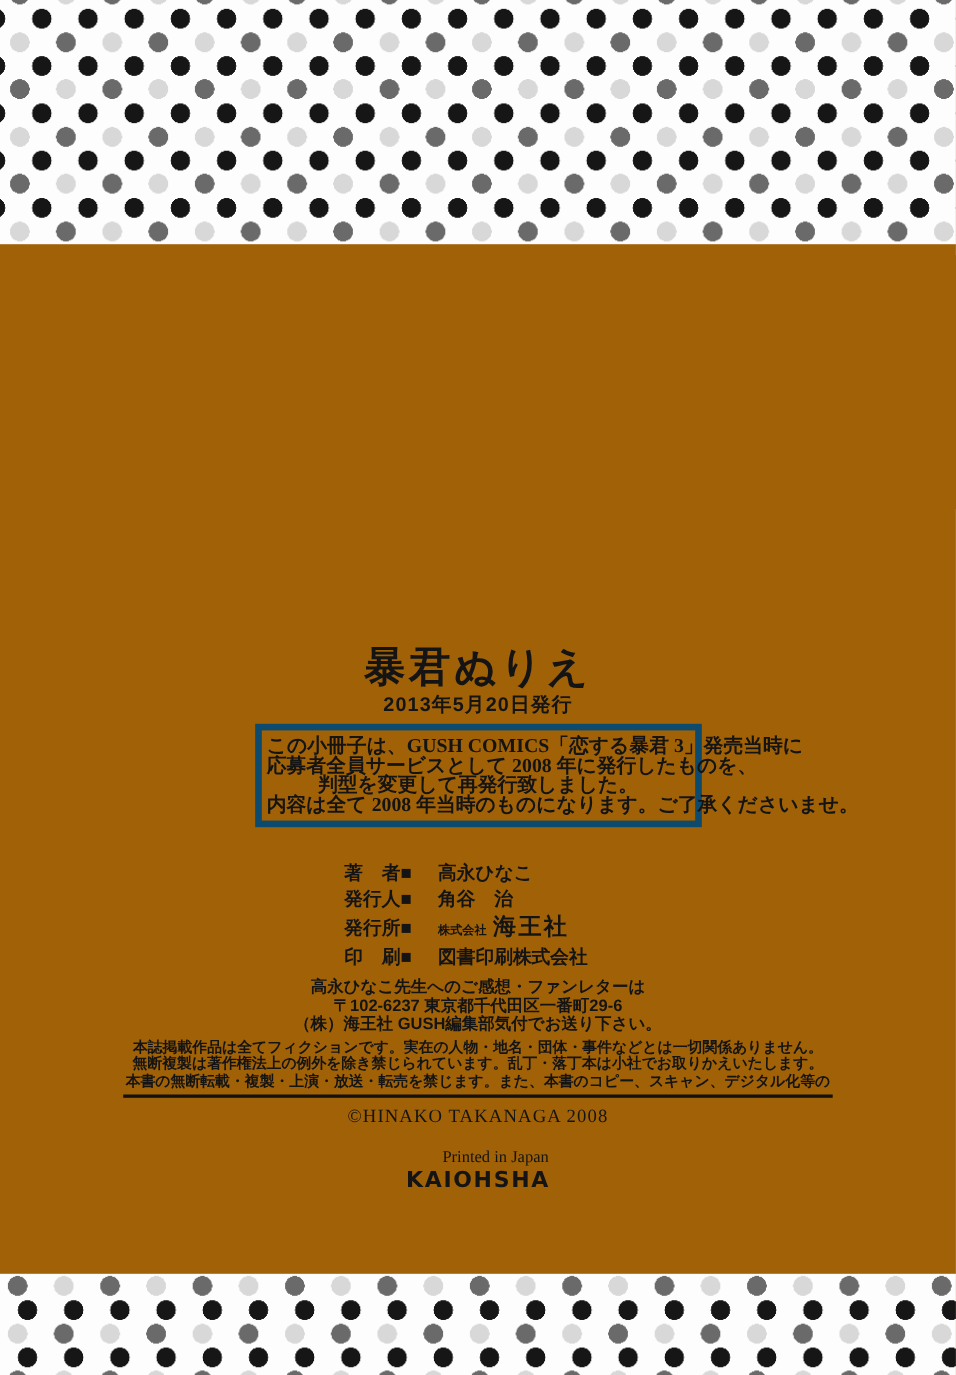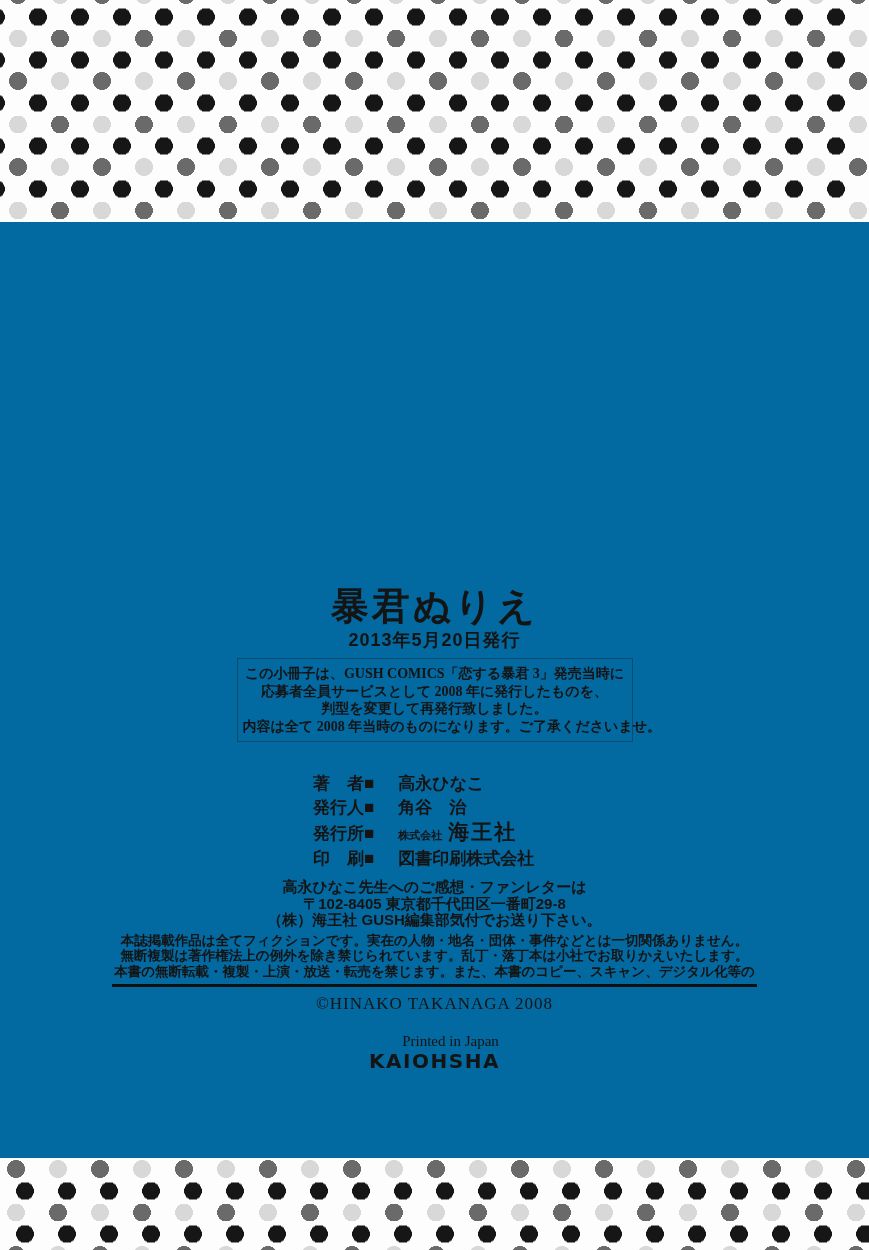--- a/index.html
+++ b/index.html
@@ -4,21 +4,21 @@
 <style>
   html,body{margin:0;padding:0;}
   body{
     width:869px;height:1250px;
     background:#fdfdfd;
     font-family:"Liberation Sans",sans-serif;
     color:#141414;
     overflow:hidden;
     position:relative;
   }
-  .page{width:869px;height:1250px;position:relative;background:#0369a1;}
+  .page{width:869px;height:1250px;position:relative;background:#a16207;}
 
   
   .dots{
     width:869px;
     background-color:#fdfdfd;
     background-image:
       radial-gradient(circle 9px at 21px 21.5px, #161616 98%, transparent 100%),
       radial-gradient(circle 9px at 21px 34.5px, #6a6a6a 98%, transparent 100%),
       radial-gradient(circle 9px at 63px 77px,  #6a6a6a 98%, transparent 100%),
       radial-gradient(circle 9px at 63px 34.5px, #d8d8d8 98%, transparent 100%),
@@ -43,24 +43,24 @@
     font-weight:900;letter-spacing:3px;
     font-family:"DejaVu Sans","Liberation Sans",sans-serif;
   }
   .pub-date{
     margin-top:4px;
     font-size:18px;line-height:20px;font-weight:bold;letter-spacing:1px;
   }
 
   .notice-box{
     width:384px;margin:8px auto 0 auto;
-    border:1px solid #0c4a6e;
+    border:6px solid #0c4a6e;
     padding:6px 5px;
     font-family:"Liberation Serif",serif;
-    font-weight:bold;font-size:14px;line-height:17.5px;
+    font-weight:bold;font-size:18px;line-height:17.5px;
     white-space:nowrap;
   }
   .notice-box p{margin:0;}
 
   .colophon{
     margin:30px 0 0 313px;
     text-align:left;
     font-weight:bold;
   }
   .info-row{display:flex;align-items:center;font-size:17px;line-height:24px;}
@@ -148,21 +148,21 @@
 
       <div class="info-row">
         <span class="lbl">印　刷■</span>
         <span class="val">図書印刷株式会社</span>
       </div>
 
     </div>
 
     <div class="fan-letter">
       <p>高永ひなこ先生へのご感想・ファンレターは</p>
-      <p>〒102-8405 東京都千代田区一番町29-8</p>
+      <p>〒102-6237 東京都千代田区一番町29-6</p>
       <p>（株）海王社 GUSH編集部気付でお送り下さい。</p>
     </div>
 
     <div class="disclaimer">
       <p>本誌掲載作品は全てフィクションです。実在の人物・地名・団体・事件などとは一切関係ありません。</p>
       <p>無断複製は著作権法上の例外を除き禁じられています。乱丁・落丁本は小社でお取りかえいたします。</p>
       <p>本書の無断転載・複製・上演・放送・転売を禁じます。また、本書のコピー、スキャン、デジタル化等の</p>
     </div>
 
     <div class="heavy-rule"></div>

